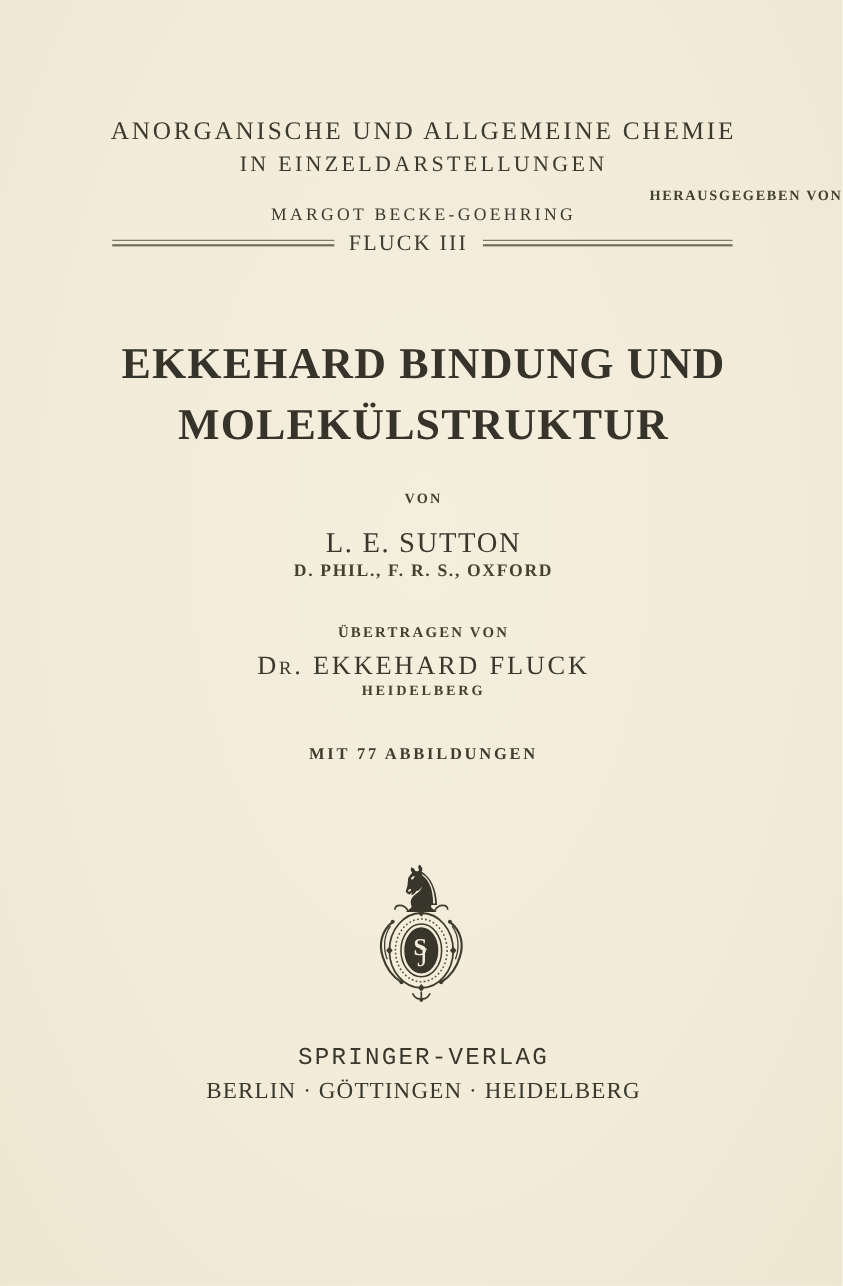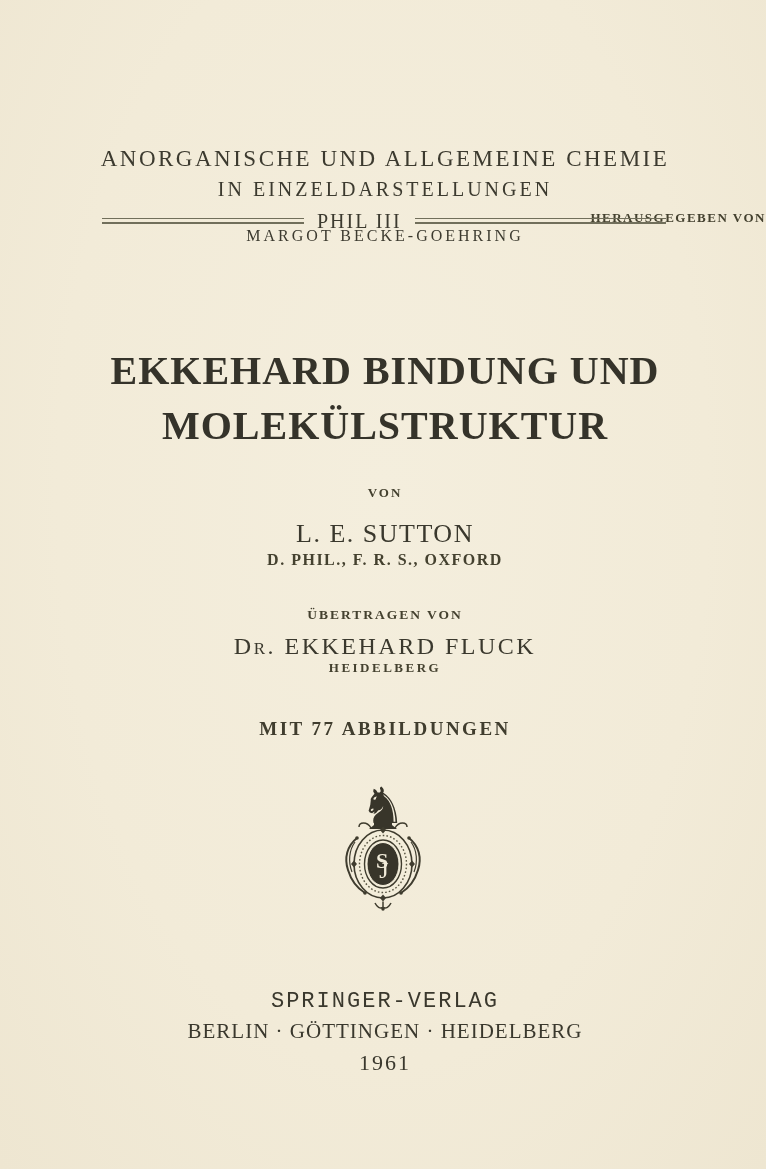--- a/index.html
+++ b/index.html
@@ -6,21 +6,21 @@
   body {
     width: 766px; height: 1169px;
     font-family: "Liberation Serif", "DejaVu Serif", serif;
     position: relative; overflow: hidden;
   }
   .page {
     position: absolute; inset: 0;
     background: radial-gradient(ellipse at 50% 42%, #f4eedd 0%, #f2ebd8 60%, #eee6d1 100%);
     color: #3e3b30;
   }
-  .line { position: absolute; left: 4px; right: 0; text-align: center; line-height: 1.05; white-space: nowrap; margin-top: 40px; }
+  .line { position: absolute; left: 4px; right: 0; text-align: center; line-height: 1.05; white-space: nowrap; }
 
   .series1      { top: 107px; font-size: 23px; letter-spacing: 2.5px; color: #3c3a2f; }
   .series2      { top: 139px; font-size: 20px; letter-spacing: 3px;   color: #3c3a2f; }
   .editor-label { top: 171px; font-size: 13px; font-weight: 700; letter-spacing: 1.5px; color: #44412f; text-align: right; }
   .editor-name  { top: 188px; font-size: 16px; letter-spacing: 3px; color: #3c3a2f; }
 
   .band-row { position: absolute; top: 212px; left: 102px; right: 100px; height: 18px;
               display: flex; align-items: center; }
   .band-label { font-size: 20px; letter-spacing: 2px; line-height: 1; padding: 0 13px; color: #3c3a2f; white-space: nowrap; }
   .drule { height: 6px; box-sizing: border-box;
@@ -32,21 +32,21 @@
   .title2 { top: 365px; font-size: 40px; font-weight: 700; letter-spacing: 1px; color: #35332a; }
 
   .von-label   { top: 446px; font-size: 13px; font-weight: 700; letter-spacing: 2px; color: #44412f; }
   .author-name { top: 480px; font-size: 26px; letter-spacing: 1.5px; color: #3a382d; }
   .author-cred { top: 512px; font-size: 16px; font-weight: 700; letter-spacing: 1.5px; color: #44412f; }
 
   .trans-label { top: 568px; font-size: 13.5px; font-weight: 700; letter-spacing: 2px; color: #44412f; }
   .trans-name  { top: 594px; font-size: 24px; letter-spacing: 2.5px; font-variant: small-caps; color: #3a382d; }
   .trans-place { top: 621px; font-size: 13px; font-weight: 700; letter-spacing: 2.5px; color: #44412f; }
 
-  .illus { top: 679px; font-size: 19px; font-weight: 700; letter-spacing: 2.5px; color: #403d2e; }
+  .illus { top: 679px; font-size: 15px; font-weight: 700; letter-spacing: 2.5px; color: #403d2e; }
 
   .emblem { position: absolute; top: 784px; left: 50%; transform: translateX(-50%);
             display: flex; flex-direction: column; align-items: center; }
   .knight { font-family: "DejaVu Sans", sans-serif; font-size: 50px; line-height: 0.88;
             color: #38352a; margin-bottom: -10px; position: relative; z-index: 2; }
   .cartouche { display: block; }
 
   .pub-name   { top: 950px;  font-size: 22px; letter-spacing: 2px;   color: #3a382d; font-family: Liberation Mono, monospace; }
   .pub-cities { top: 980px;  font-size: 21px; letter-spacing: 1px;   color: #3a382d; }
   .pub-year   { top: 1011px; font-size: 22px; letter-spacing: 2px;   color: #3a382d; }
@@ -56,21 +56,21 @@
 
 <div class="page">
 
   <div class="line series1">ANORGANISCHE UND ALLGEMEINE CHEMIE</div>
   <div class="line series2">IN EINZELDARSTELLUNGEN</div>
   <div class="line editor-label">HERAUSGEGEBEN VON</div>
   <div class="line editor-name">MARGOT BECKE-GOEHRING</div>
 
   <div class="band-row">
     <div class="drule drule-left"></div>
-    <div class="band-label">PHIL III</div>
+    <div class="band-label">FLUCK III</div>
     <div class="drule drule-right"></div>
   </div>
 
   <div class="line title1">EKKEHARD BINDUNG UND</div>
   <div class="line title2">MOLEKÜLSTRUKTUR</div>
 
   <div class="line von-label">VON</div>
   <div class="line author-name">L. E. SUTTON</div>
   <div class="line author-cred">D. PHIL., F. R. S., OXFORD</div>
 
@@ -112,15 +112,14 @@
         <path d="M42,83.5 L42,89"></path>
         <path d="M34,85 C36,89 39,91 42,89.5"></path>
         <path d="M50,85 C48,89 45,91 42,89.5"></path>
       </g>
       <circle cx="42" cy="91" r="1.7" fill="#3f3c2e"></circle>
     </svg>
   </div>
 
   <div class="line pub-name">SPRINGER-VERLAG</div>
   <div class="line pub-cities">BERLIN · GÖTTINGEN · HEIDELBERG</div>
-  <div class="line pub-year">1961</div>
 
 </div>
 
 </body></html>

